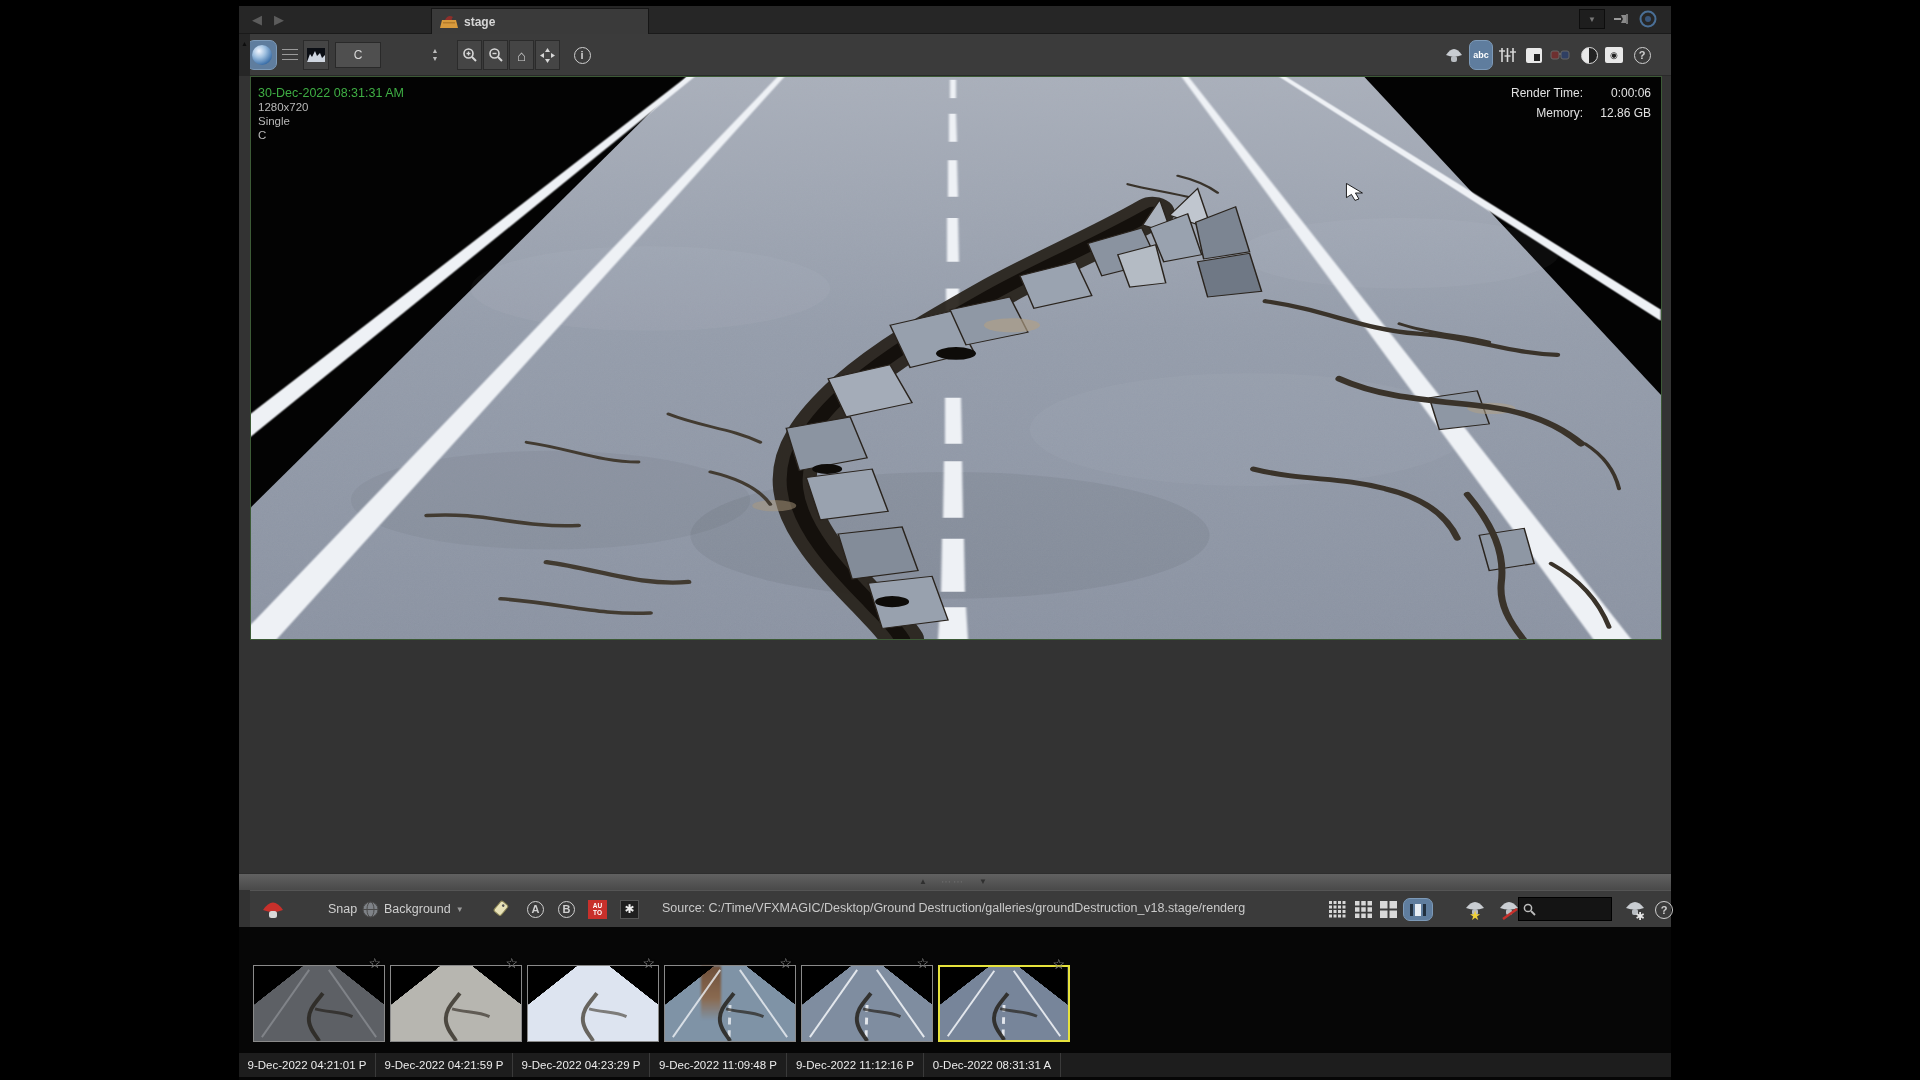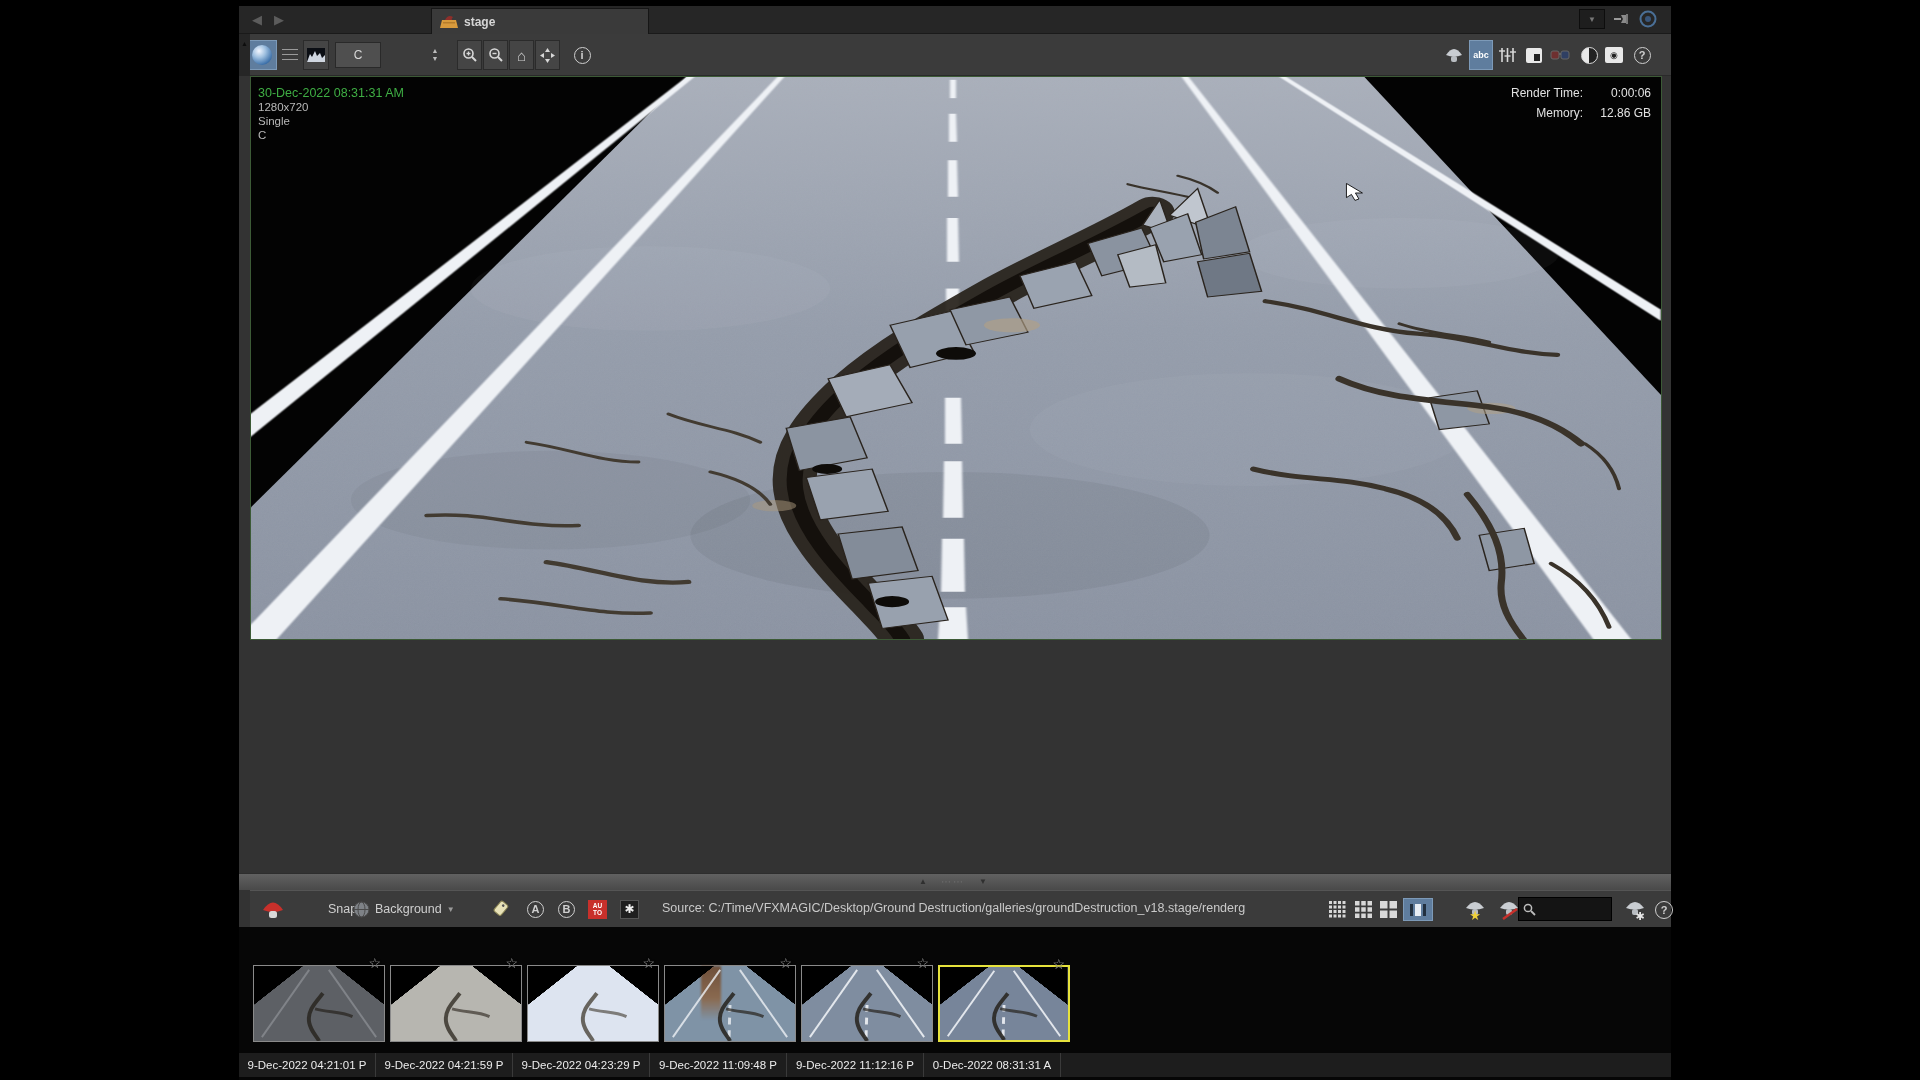--- a/index.html
+++ b/index.html
@@ -18,21 +18,21 @@
   .tabbar-right { position:absolute; right:14px; top:3px; display:flex; gap:8px; align-items:center; }
   .caret-box { width:26px; height:20px; background:#1e1e1e; border:1px solid #0d0d0d; color:#777;
                font-size:8px; text-align:center; line-height:20px; }
 
   
   .vtoolbar { position:relative; height:42px; background:#3b3b3b; border-bottom:1px solid #2a2a2a; }
   .gutter { position:absolute; left:0; top:28px; width:11px; height:42px; background:#262626; }
   .gutter .tri { position:absolute; top:6px; left:2px; color:#0d0d0d; font-size:7px; }
   .tbtn { position:absolute; top:6px; height:30px; background:#454545; border:1px solid #2b2b2b;
           display:flex; align-items:center; justify-content:center; color:#cfcfcf; }
-  .sel-blue { background:#5f7d9e !important; border-color:#7d9ab8 !important; }
+  .sel-blue { background:#5f7d9e !important; border-color:#7d9ab8 !important;border-radius:7px; }
   .ball { width:20px; height:20px; border-radius:50%;
           background:radial-gradient(circle at 35% 30%, #f2f6ff 0%, #9fc0e0 35%, #3a6ea8 75%, #1c3c60 100%); }
   .listlines { width:16px; height:16px;
           background:repeating-linear-gradient(#3b3b3b 0 2px, #9a9a9a 2px 3px, #3b3b3b 3px 5px); }
   .dropdown { position:absolute; top:8px; height:26px; background:#4f4f4f; border:1px solid #292929;
               color:#d8d8d8; font-size:12px; display:flex; align-items:center; justify-content:center; }
   .spinner { position:absolute; top:9px; width:16px; height:24px; display:flex; flex-direction:column;
              align-items:center; justify-content:center; color:#bdbdbd; font-size:7px; line-height:8px; }
   .circle-glyph { width:17px; height:17px; border:1.5px solid #cfcfcf; border-radius:50%;
                   color:#cfcfcf; font-size:11px; font-weight:bold; text-align:center; line-height:15px; }
@@ -350,21 +350,21 @@
   </div>
 
   <div class="sbar">
     <div class="item" style="left:12px;gap:44px;">
       <svg width="22" height="19" viewBox="0 0 22 19">
         <path d="M1,10 Q11,-5 21,10 Q11,14 1,10Z" fill="#c8302b"></path>
         <rect x="7" y="11" width="8" height="7" rx="2.5" fill="#d8d8d8"></rect>
       </svg>
       <span>Snap</span>
     </div>
-    <div class="item" style="left:103px;">
+    <div class="item" style="left:112px;">
       <svg width="17" height="17" viewBox="0 0 17 17">
         <circle cx="8.5" cy="8.5" r="7.5" fill="#7e8287" stroke="#4a4a4a"></circle>
         <ellipse cx="8.5" cy="8.5" rx="3.5" ry="7.5" fill="none" stroke="#4a4a4a"></ellipse>
         <line x1="1" y1="8.5" x2="16" y2="8.5" stroke="#4a4a4a"></line>
       </svg>
       <span>Background</span>
       <span style="font-size:8px; color:#9a9a9a;">▼</span>
     </div>
     <div class="item" style="left:242px;">
       <svg width="18" height="18" viewBox="0 0 18 18">

